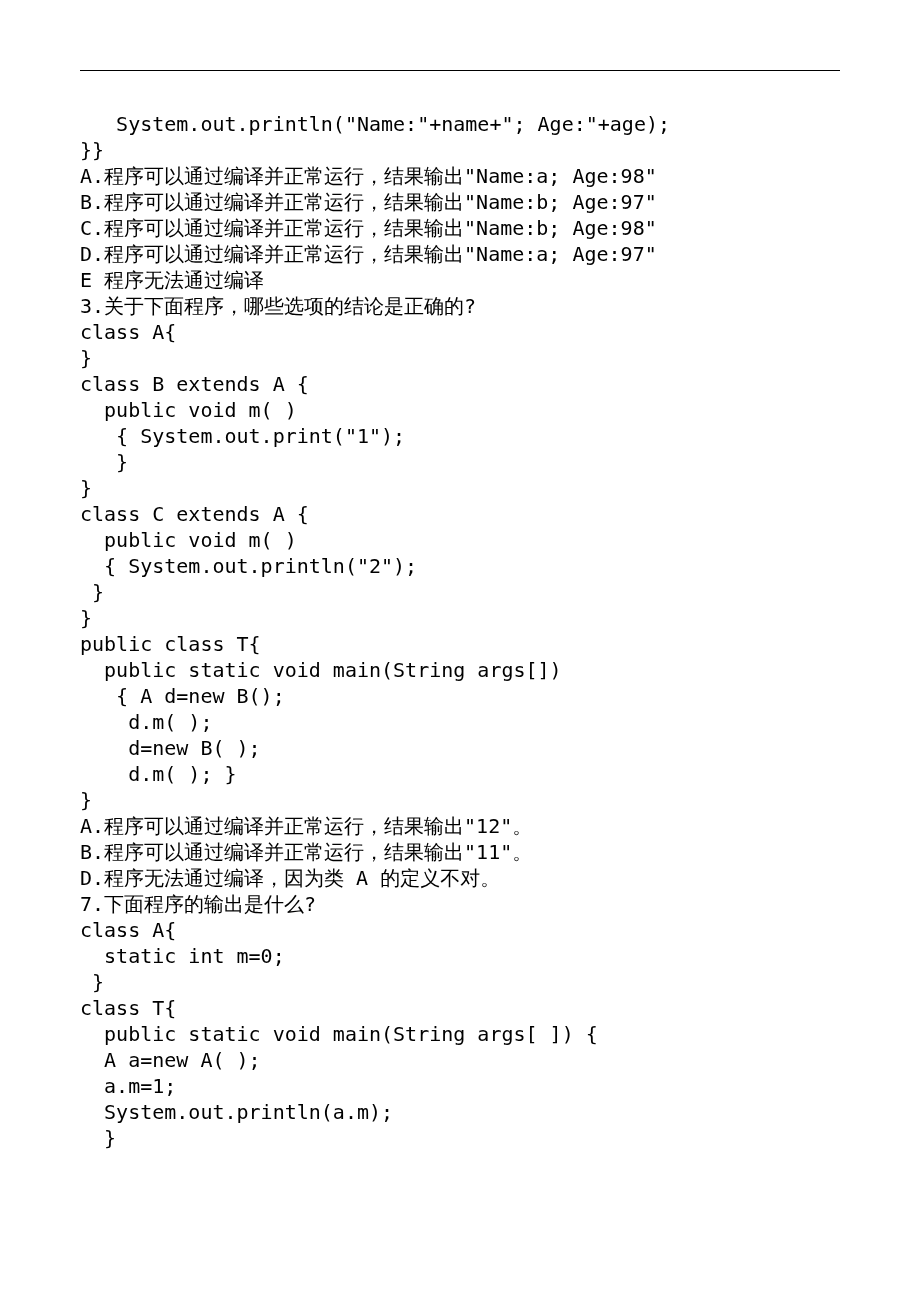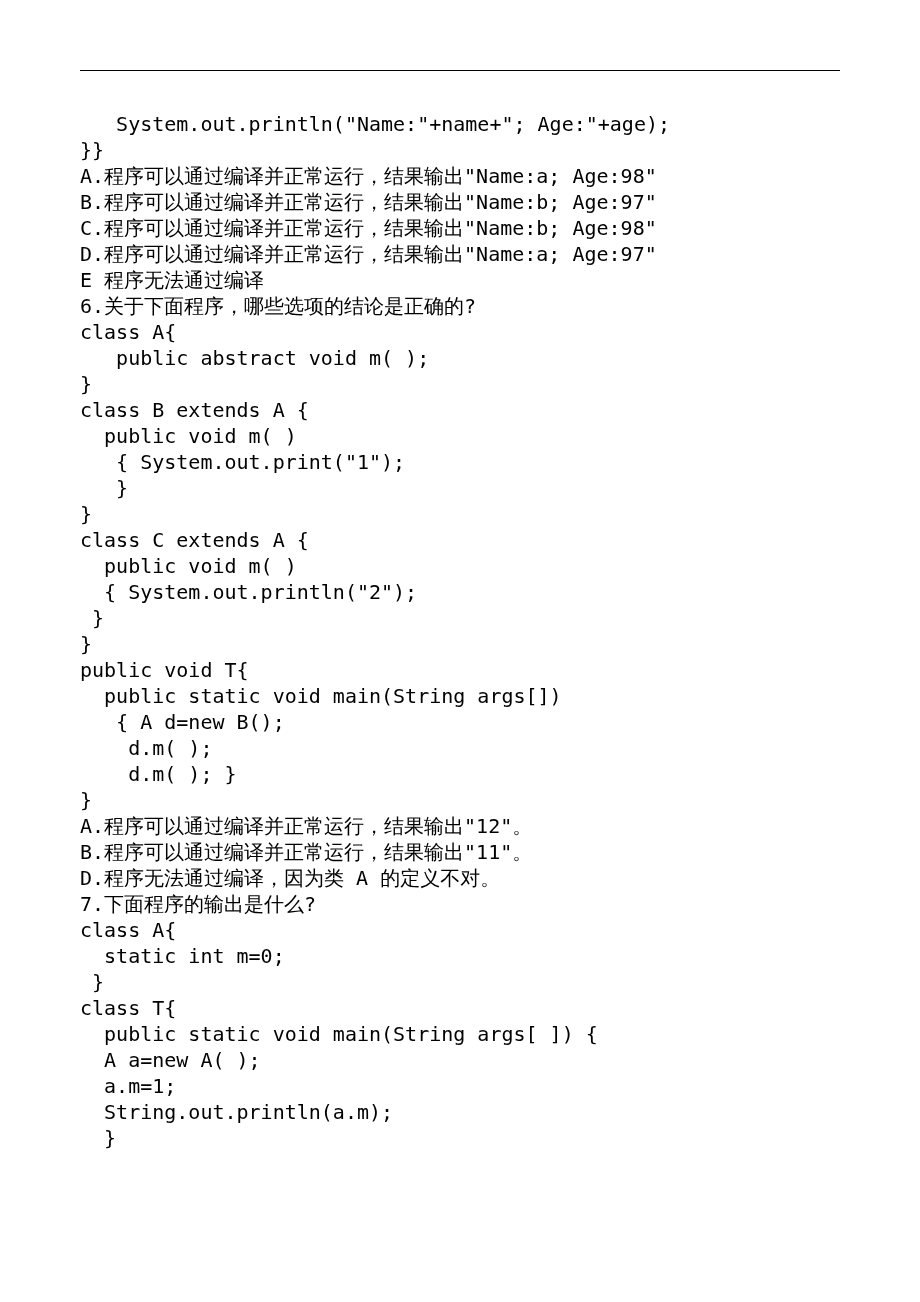--- a/index.html
+++ b/index.html
@@ -32,47 +32,47 @@
 <div class="page">
   <div class="hr-top"></div>
   <div id="body-lines">
       <div class="line">   System.out.println("Name:"+name+"; Age:"+age);</div>
       <div class="line">}}</div>
       <div class="line">A.程序可以通过编译并正常运行，结果输出"Name:a; Age:98"</div>
       <div class="line">B.程序可以通过编译并正常运行，结果输出"Name:b; Age:97"</div>
       <div class="line">C.程序可以通过编译并正常运行，结果输出"Name:b; Age:98"</div>
       <div class="line">D.程序可以通过编译并正常运行，结果输出"Name:a; Age:97"</div>
       <div class="line">E 程序无法通过编译</div>
-      <div class="line">6.关于下面程序，哪些选项的结论是正确的?</div>
+      <div class="line">3.关于下面程序，哪些选项的结论是正确的?</div>
       <div class="line">class A{</div>
-      <div class="line">   public abstract void m( );</div>
       <div class="line">}</div>
       <div class="line">class B extends A {</div>
       <div class="line">  public void m( )</div>
       <div class="line">   { System.out.print("1");</div>
       <div class="line">   }</div>
       <div class="line">}</div>
       <div class="line">class C extends A {</div>
       <div class="line">  public void m( )</div>
       <div class="line">  { System.out.println("2");</div>
       <div class="line"> }</div>
       <div class="line">}</div>
-      <div class="line">public void T{</div>
+      <div class="line">public class T{</div>
       <div class="line">  public static void main(String args[])</div>
       <div class="line">   { A d=new B();</div>
       <div class="line">    d.m( );</div>
+      <div class="line">    d=new B( );</div>
       <div class="line">    d.m( ); }</div>
       <div class="line">}</div>
       <div class="line">A.程序可以通过编译并正常运行，结果输出"12"。</div>
       <div class="line">B.程序可以通过编译并正常运行，结果输出"11"。</div>
       <div class="line">D.程序无法通过编译，因为类 A 的定义不对。</div>
       <div class="line">7.下面程序的输出是什么?</div>
       <div class="line">class A{</div>
       <div class="line">  static int m=0;</div>
       <div class="line"> }</div>
       <div class="line">class T{</div>
       <div class="line">  public static void main(String args[ ]) {</div>
       <div class="line">  A a=new A( );</div>
       <div class="line">  a.m=1;</div>
-      <div class="line">  String.out.println(a.m);</div>
+      <div class="line">  System.out.println(a.m);</div>
       <div class="line">  }</div>
     </div>
 </div>
 
 </body></html>

